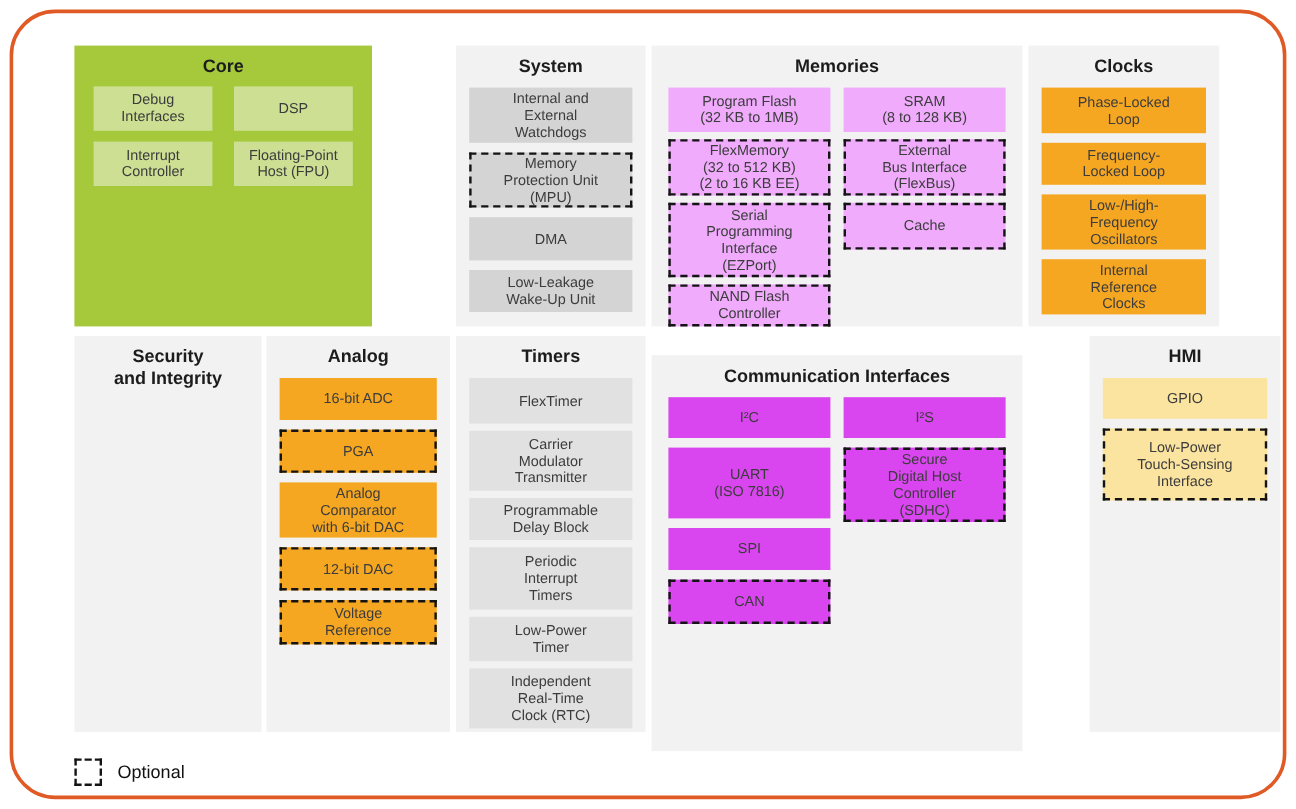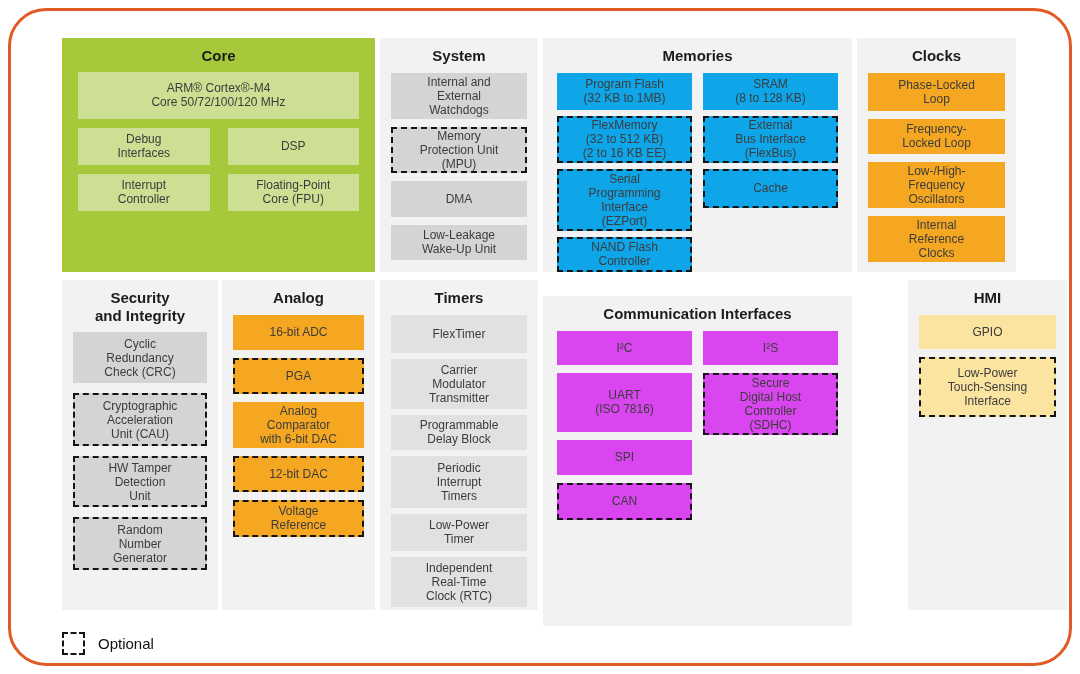--- a/index.html
+++ b/index.html
@@ -17,27 +17,27 @@
 
   .block { display:flex; align-items:center; justify-content:center; text-align:center;
            font-size:12px; line-height:1.17; color:#3c3c3c; white-space:pre-line;
            border:2px solid transparent; min-height:var(--h,36px); }
   .block.dashed { border:2px dashed #141414; }
 
   
   .fill-green-l { background:#CDDF93; }
   .fill-gray    { background:#D4D4D4; }
   .fill-gray-l  { background:#E1E1E1; }
-  .fill-tan     { background:#0ea5e9; }
+  .fill-tan     { background:#f0abfc; }
   .fill-orange  { background:#F6A722; }
   .fill-yellow  { background:#FBE3A0; }
   .fill-blue    { background:#d946ef; }
 
   
-  .p-core     { left:62px;  top:38px;  width:313px; height:234px; background:#A6C93C; }
+  .p-core     { left:62px;  top:38px;  width:248px; height:234px; background:#A6C93C; }
   .p-system   { left:380px; top:38px;  width:158px; height:234px; }
   .p-memories { left:543px; top:38px;  width:309px; height:234px; }
   .p-clocks   { left:857px; top:38px;  width:159px; height:234px; }
   .p-security { left:62px;  top:280px; width:156px; height:330px; }
   .p-analog   { left:222px; top:280px; width:153px; height:330px; }
   .p-timers   { left:380px; top:280px; width:158px; height:330px; }
   .p-comm     { left:543px; top:296px; width:309px; height:330px; }
   .p-hmi      { left:908px; top:280px; width:159px; height:330px; }
 
   .p-memories .blocks, .p-timers .blocks { --gap:6px; }
@@ -60,29 +60,27 @@
 </style>
 </head>
 <body>
 
 <div class="stage">
   <div class="frame"></div>
 
   <div class="panel p-core">
     <div class="panel-title">Core</div>
     <div class="core-grid">
-      <div class="block fill-green-l span2" style="--h:47px">ARM® Cortex®-M4
-Core 50/72/100/120 MHz</div>
       <div class="block fill-green-l" style="--h:37px">Debug
 Interfaces</div>
       <div class="block fill-green-l" style="--h:37px">DSP</div>
       <div class="block fill-green-l" style="--h:37px">Interrupt
 Controller</div>
       <div class="block fill-green-l" style="--h:37px">Floating-Point
-Core (FPU)</div>
+Host (FPU)</div>
     </div>
   </div>
 
   <div class="panel p-system">
     <div class="panel-title">System</div>
     <div class="blocks">
       <div class="block fill-gray" style="--h:46px">Internal and
 External
 Watchdogs</div>
       <div class="block fill-gray dashed" style="--h:46px">Memory
@@ -133,34 +131,20 @@
 Oscillators</div>
       <div class="block fill-orange" style="--h:44px">Internal
 Reference
 Clocks</div>
     </div>
   </div>
 
   <div class="panel p-security">
     <div class="panel-title">Security
 and Integrity</div>
-    <div class="blocks">
-      <div class="block fill-gray" style="--h:51px">Cyclic
-Redundancy
-Check (CRC)</div>
-      <div class="block fill-gray dashed" style="--h:53px">Cryptographic
-Acceleration
-Unit (CAU)</div>
-      <div class="block fill-gray dashed" style="--h:51px">HW Tamper
-Detection
-Unit</div>
-      <div class="block fill-gray dashed" style="--h:53px">Random
-Number
-Generator</div>
-    </div>
   </div>
 
   <div class="panel p-analog">
     <div class="panel-title">Analog</div>
     <div class="blocks">
       <div class="block fill-orange" style="--h:35px">16-bit ADC</div>
       <div class="block fill-orange dashed" style="--h:36px">PGA</div>
       <div class="block fill-orange" style="--h:42px">Analog
 Comparator
 with 6-bit DAC</div>

